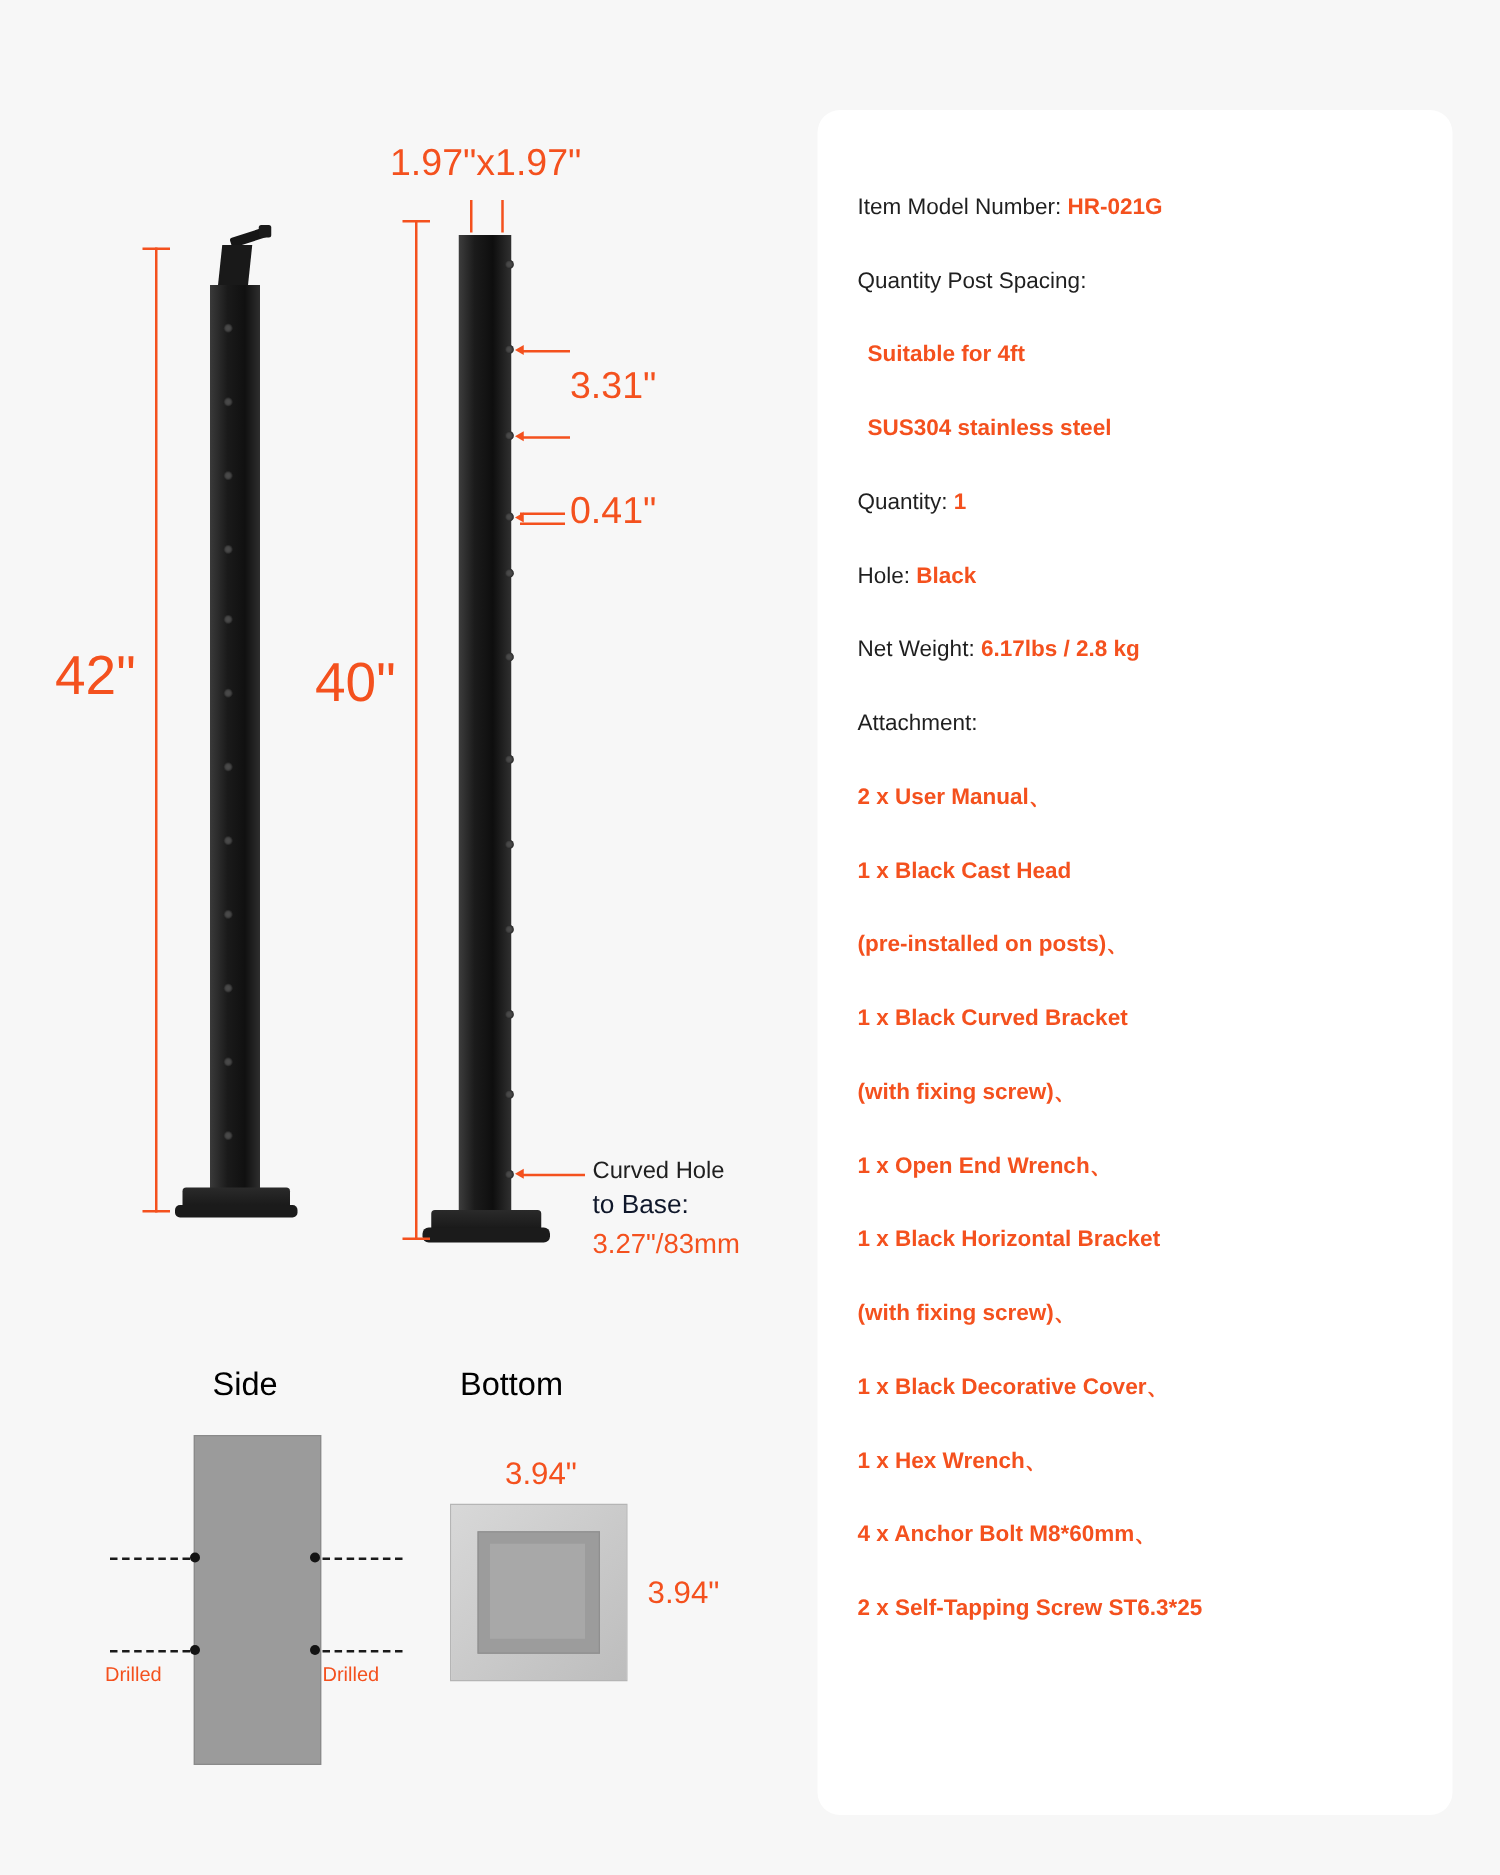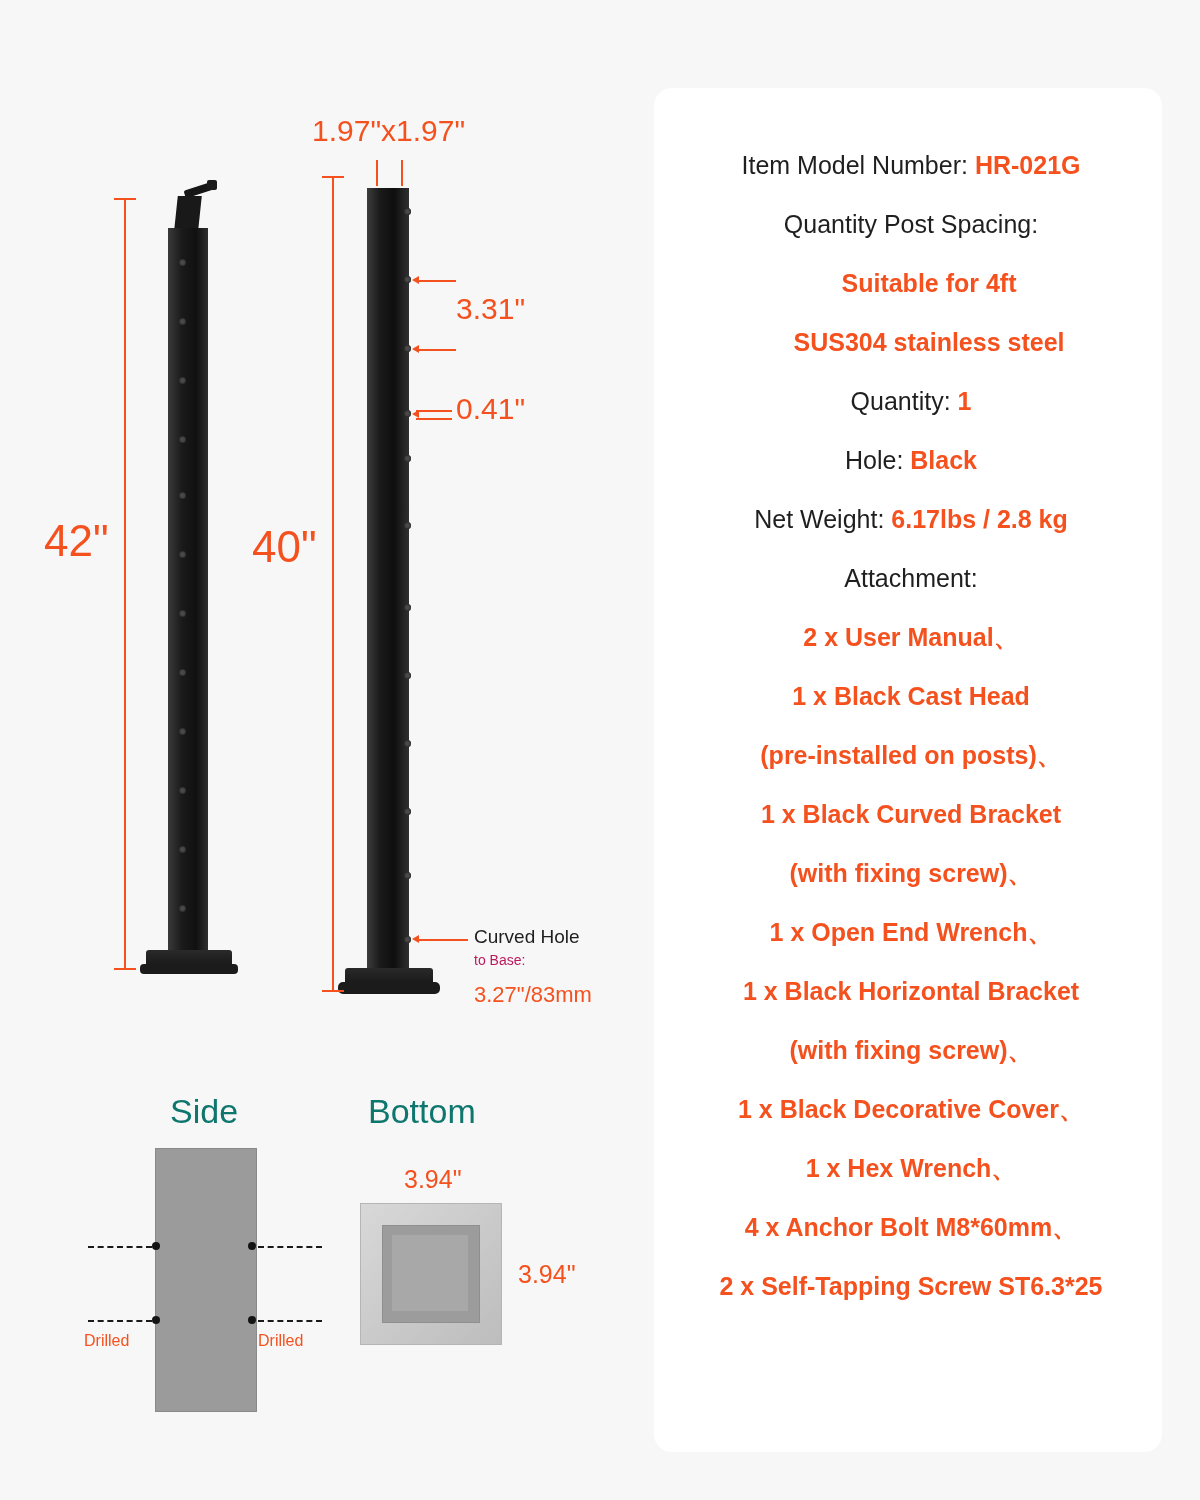--- a/index.html
+++ b/index.html
@@ -179,47 +179,46 @@
     border: 1px solid #8f8f8f;
   }
   .bottom-inner {
     position: absolute;
     left: 392px; top: 1235px;
     width: 76px; height: 76px;
     background: #a8a8a8;
   }
   .viewtitle {
     position: absolute;
-    color: #0f766e;
-    font-size: 34px;
+    color: #000000;
+    font-size: 26px;
   }
 
   
   #spec-panel {
     position: absolute;
     left: 654px; top: 88px;
     width: 508px; height: 1364px;
     background: #ffffff;
     border-radius: 18px;
   }
   .spec-list {
     position: absolute;
     left: 32px; top: 48px;
     width: 450px;
   }
   .spec-line {
-    font-size: 25px;
+    font-size: 18px;
     color: #1f1f1f;
     line-height: 59px;
     white-space: nowrap;
-    text-align: center;
   }
   .spec-line .val { color: #f4511e; font-weight: bold; }
   .spec-line.all-accent { color: #f4511e; font-weight: bold; }
-  .spec-line.indent { padding-left: 8px; margin-left: 28px; }
+  .spec-line.indent { padding-left: 8px; }
 </style>
 </head>
 <body>
 
 <div id="diagram-area">
 
   <div class="post1-head-arm"></div>
   <div class="post1-head-tip"></div>
   <div class="post1-head"></div>
   <div class="post1-body"></div>
@@ -277,21 +276,21 @@
   <div class="dimtext" style="left:456px; top:292px; font-size:30px;">3.31"</div>
 
   <div class="leader" style="left:416px; top:410px; width:36px;"></div>
   <div class="leader" style="left:416px; top:418px; width:36px;"></div>
   <div class="leader-arrow" style="left:412px; top:410px;"></div>
   <div class="dimtext" style="left:456px; top:392px; font-size:30px;">0.41"</div>
 
   <div class="leader" style="left:416px; top:939px; width:52px;"></div>
   <div class="leader-arrow" style="left:412px; top:935px;"></div>
   <div class="dimtext" style="left:474px; top:926px; font-size:19px; color:#1f1f1f;">Curved Hole</div>
-  <div class="dimtext" style="left:474px; top:952px; font-size:14px; color:#be185d;">to Base:</div>
+  <div class="dimtext" style="left:474px; top:952px; font-size:21px; color:#0f172a;">to Base:</div>
   <div class="dimtext" style="left:474px; top:982px; font-size:22px;">3.27"/83mm</div>
 
   <div class="viewtitle" style="left:170px; top:1092px;">Side</div>
   <div class="side-rect"></div>
   <div class="dash-line" style="left:88px; top:1246px; width:64px;"></div>
   <div class="dash-line" style="left:258px; top:1246px; width:64px;"></div>
   <div class="dash-line" style="left:88px; top:1320px; width:64px;"></div>
   <div class="dash-line" style="left:258px; top:1320px; width:64px;"></div>
   <div class="dot-black" style="left:152px; top:1242px;"></div>
   <div class="dot-black" style="left:248px; top:1242px;"></div>

